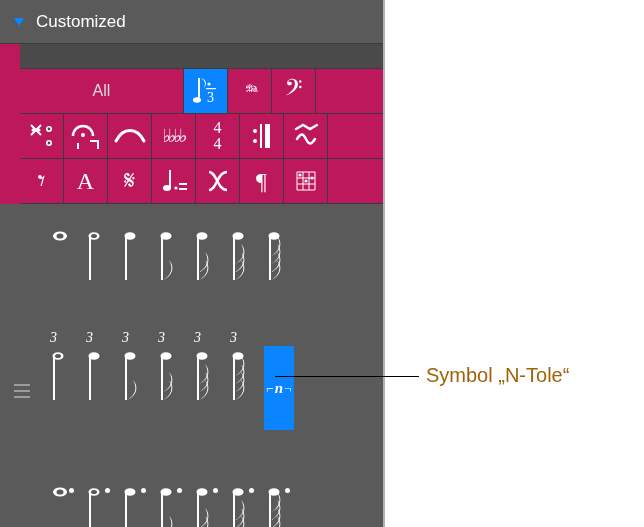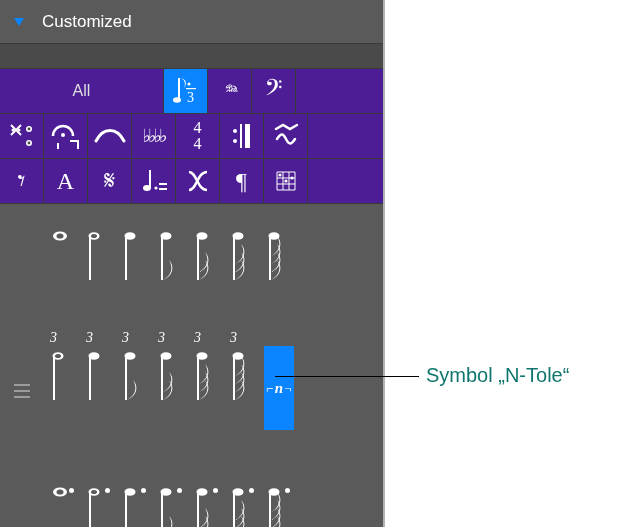--- a/index.html
+++ b/index.html
@@ -39,31 +39,31 @@
     justify-content: center;
     width: 14px;
   }
   .header .title {
     font-size: 17px;
     color: #d0d0d0;
   }
   .header .value {
     font-size: 17px;
     color: #fff;
-    margin-left: 6px;
   }
 
   .topstrip {
     height: 24px;
     background: #4a4a4a;
     border-bottom: 1px solid #3b3b3b;
   }
 
   .toolbar {
-    background: #4c1d95;
+    background: #be185d;
+    padding-left: 20px;
   }
 
   .row {
     display: flex;
     height: 44px;
     border-bottom: 1px solid #3b3b3b;
   }
 
   .cell {
     flex: 0 0 44px;
@@ -191,21 +191,21 @@
     top: 376px;
     width: 144px;
     height: 1px;
     background: #000;
   }
   .callout {
     position: absolute;
     left: 426px;
     top: 364px;
     font-size: 20px;
-    color: #0f766e;
+    color: #a16207;
     font-family: -apple-system, Helvetica, Arial, sans-serif;
   }
 
 </style>
 </head>
 <body>
 
 <div class="panel">
 
   <div class="header">

